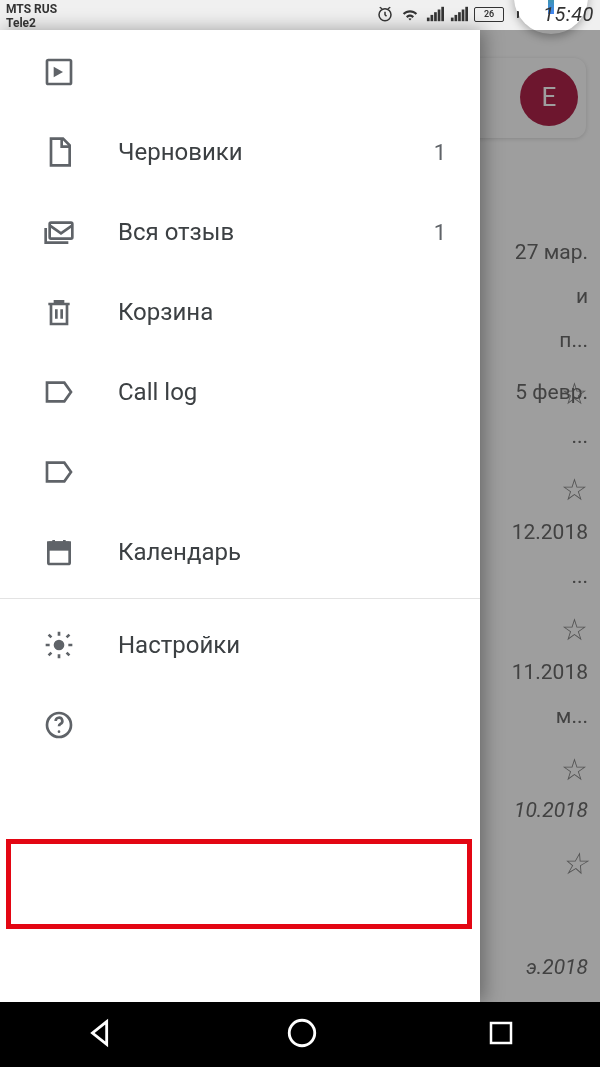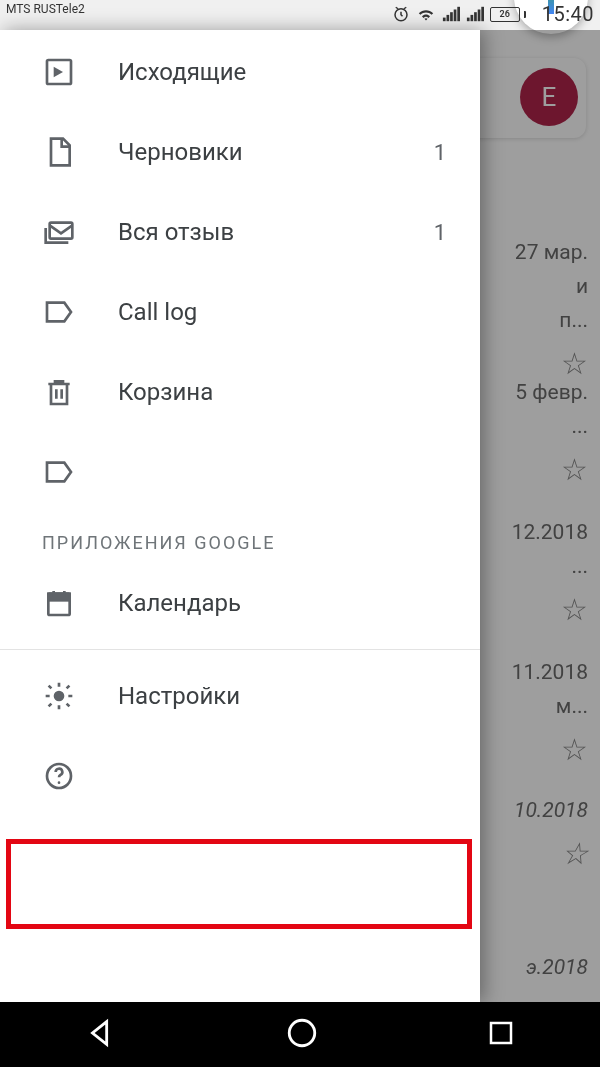--- a/index.html
+++ b/index.html
@@ -1,35 +1,35 @@
 <!DOCTYPE html>
 <html><head>
 <meta charset="utf-8">
 <style>
   * { box-sizing: border-box; margin: 0; padding: 0; }
   html, body { width: 600px; height: 1067px; overflow: hidden; font-family: Roboto, Arial, sans-serif; background: #fff; }
   .screen { position: relative; width: 600px; height: 1067px; background: #f0f0f0; }
   
   
   .status-bar { position: absolute; top: 0; left: 0; right: 0; height: 30px; z-index: 50; display: flex; align-items: flex-start; padding: 2px 6px 0 6px; font-size: 13px; color: #333; }
-  .status-left { display: flex; flex-direction: row; line-height: 14px; font-size: 12px; }
+  .status-left { display: flex; flex-direction: column; line-height: 14px; font-size: 12px; font-weight: bold; }
   .status-right { margin-left: auto; display: flex; align-items: center; gap: 6px; font-size: 13px; }
-  .status-right .time { font-size: 20px; font-weight: 400; letter-spacing: 0.5px; margin-left: 10px; }
+  .status-right .time { font-size: 20px; font-weight: 400; letter-spacing: 0.5px; margin-left: 18px; font-style: italic; }
   .status-right svg { display: block; }
-  .batt { display: inline-flex; align-items: center; gap: 4px; }
+  .batt { display: inline-flex; align-items: center; gap: 13px; }
   .batt-rect { border: 1.5px solid #333; width: 30px; height: 15px; border-radius: 2px; display: inline-flex; align-items: center; justify-content: center; font-size: 9px; font-weight: 600; color:#333; position: relative; }
   .batt-tip { width: 2px; height: 7px; background: #333; border-radius: 0 1px 1px 0; }
   
   
   .bg-inbox { position: absolute; top: 30px; left: 0; right: 0; bottom: 65px; background: #fff; }
   .bg-dim { position: absolute; inset: 0; background: rgba(0,0,0,0.38); z-index: 5; }
   .bg-content { position: relative; padding-top: 20px; }
   .avatar-e { position: absolute; right: 22px; top: 38px; width: 58px; height: 58px; border-radius: 50%; background: #b0254b; color: #fff; display:flex; align-items:center; justify-content:center; font-size: 26px; }
   .search-card { position:absolute; top:28px; left:14px; right:14px; height:80px; background:#fff; border-radius:12px; box-shadow:0 1px 4px rgba(0,0,0,.15);}
-  .bg-row { position: absolute; right: 12px; width: 140px; display: flex; flex-direction: column; align-items: flex-end; gap: 10px; color: #6b6b6b; font-size: 21px; }
+  .bg-row { position: absolute; right: 12px; width: 140px; display: flex; flex-direction: column; align-items: flex-end; gap: 20px; color: #6b6b6b; font-size: 21px; }
   .bg-row .date { }
   .bg-row .snip { white-space: nowrap; overflow: hidden; text-overflow: ellipsis; width: 130px; text-align: right;}
   .bg-star { font-size: 30px; color: #888; margin-top:4px;}
   .fab { position:absolute; right:12px; bottom:16px; width:74px; height:74px; background:#fff; border-radius:50%; box-shadow:0 3px 10px rgba(0,0,0,.3); display:flex; align-items:center; justify-content:center;}
   .plus-v { position:absolute; width:6px; height:34px; background:linear-gradient(180deg,#34a853,#4285f4);}
   
   
   .drawer { position: absolute; top: 30px; left: 0; width: 480px; bottom: 65px; background: #fff; z-index: 10; box-shadow: 4px 0 18px rgba(0,0,0,.35); display: flex; flex-direction: column; padding-top: 2px; }
   .drawer-list { flex: 1; overflow: hidden; }
   .drawer-item { display: flex; align-items: center; height: 80px; padding: 0 22px 0 42px; cursor: pointer; }
@@ -137,21 +137,20 @@
   <div class="drawer">
     <div class="drawer-list">
 
       <div class="drawer-item">
         <span class="dicon">
           <svg viewBox="0 0 24 24" fill="none" stroke="#5f6368" stroke-width="2">
               <rect x="3" y="3" width="18" height="18" rx="1"></rect>
               <path d="M8 8l7 4-7 4z" fill="#5f6368" stroke="none"></path>
             </svg>
         </span>
-        <span class="dlabel">Исходящие</span>
       </div>
 
       <div class="drawer-item">
         <span class="dicon">
           <svg viewBox="0 0 24 24" fill="none" stroke="#5f6368" stroke-width="2">
               <path d="M6 2h9l5 5v15H6z"></path>
               <path d="M14 2v6h6"></path>
             </svg>
         </span>
         <span class="dlabel">Черновики</span>
@@ -167,45 +166,44 @@
             </svg>
         </span>
         <span class="dlabel">Вся отзыв</span>
         <span class="dcount">1</span>
       </div>
 
 
       <div class="drawer-item">
         <span class="dicon">
           <svg viewBox="0 0 24 24" fill="none" stroke="#5f6368" stroke-width="2">
-              <path d="M3 5h13l5 7-5 7H3z"></path>
-            </svg>
-        </span>
-        <span class="dlabel">Call log</span>
-      </div>
-
-      <div class="drawer-item">
-        <span class="dicon">
-          <svg viewBox="0 0 24 24" fill="none" stroke="#5f6368" stroke-width="2">
               <path d="M4 6h16M9 6V4h6v2M6 6v15h12V6"></path>
               <path d="M10 10v7M14 10v7"></path>
             </svg>
         </span>
         <span class="dlabel">Корзина</span>
       </div>
 
       <div class="drawer-item">
         <span class="dicon">
           <svg viewBox="0 0 24 24" fill="none" stroke="#5f6368" stroke-width="2">
               <path d="M3 5h13l5 7-5 7H3z"></path>
             </svg>
         </span>
-      </div>
-
-      <div class="section-title">ПРИЛОЖЕНИЯ GOOGLE</div>
+        <span class="dlabel">Call log</span>
+      </div>
+
+      <div class="drawer-item">
+        <span class="dicon">
+          <svg viewBox="0 0 24 24" fill="none" stroke="#5f6368" stroke-width="2">
+              <path d="M3 5h13l5 7-5 7H3z"></path>
+            </svg>
+        </span>
+      </div>
+
 
       <div class="drawer-item">
         <span class="dicon">
           <svg viewBox="0 0 24 24" fill="none" stroke="#5f6368" stroke-width="2">
               <rect x="4" y="5" width="16" height="16" rx="1"></rect>
               <rect x="4" y="5" width="16" height="5" fill="#5f6368"></rect>
               <path d="M8 3v4M16 3v4"></path>
             </svg>
         </span>
         <span class="dlabel">Календарь</span>

